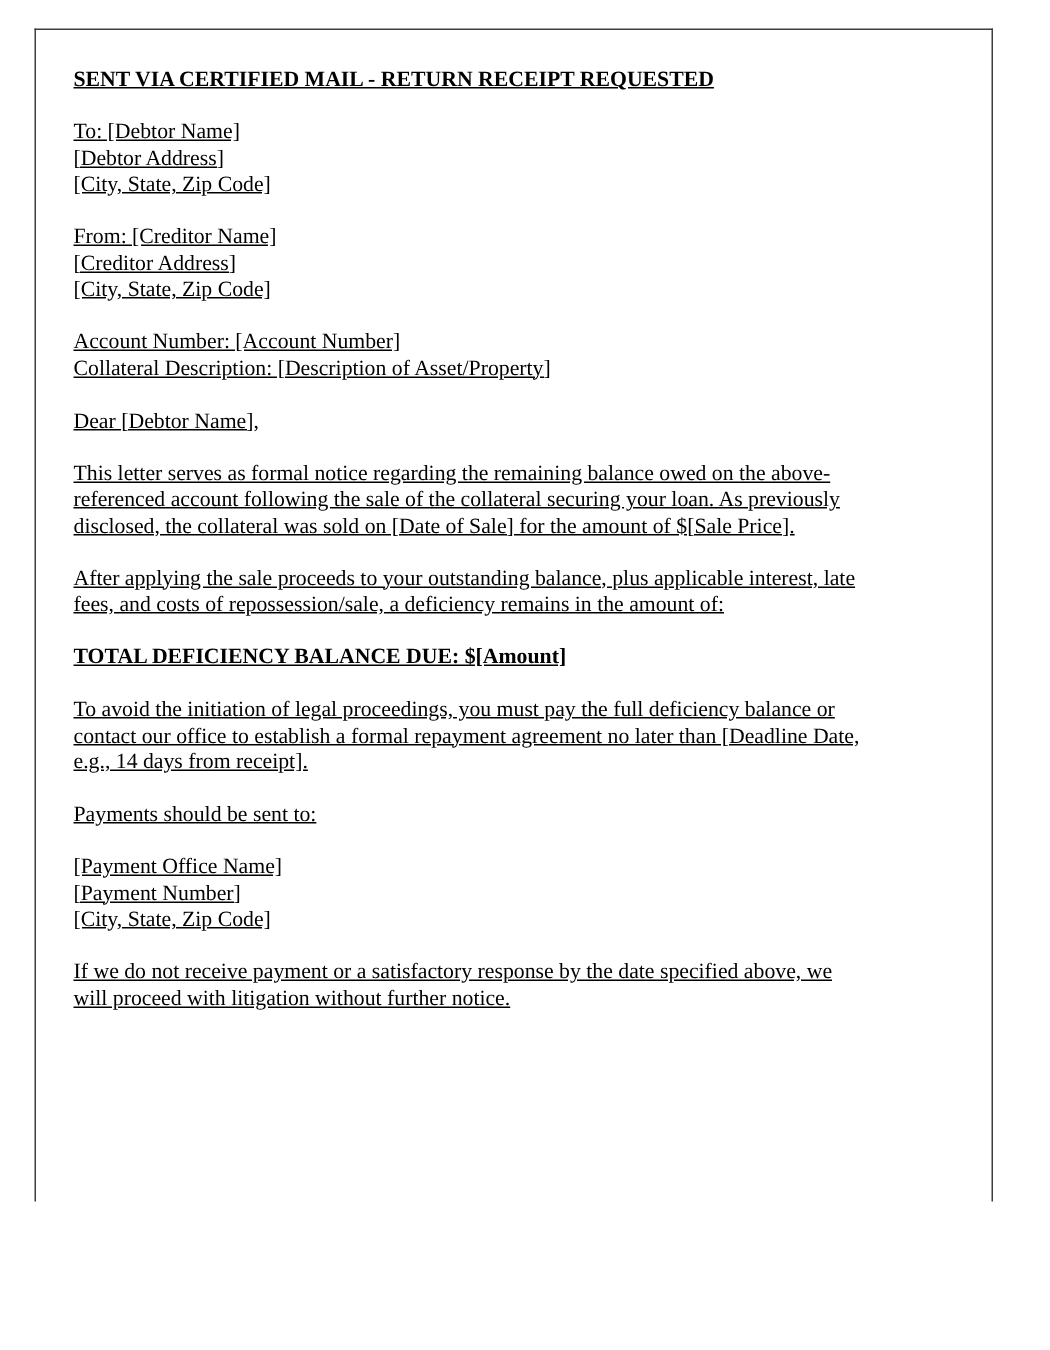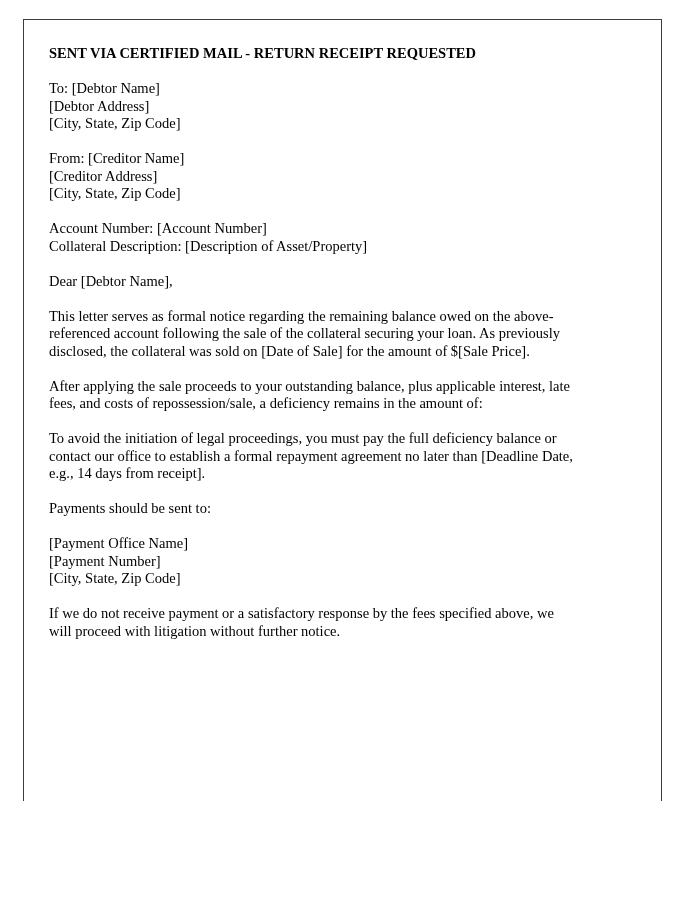--- a/index.html
+++ b/index.html
@@ -21,20 +21,21 @@
     left: 23px;
     top: 19px;
     width: 639px;
     height: 782px;
     box-sizing: border-box;
     border: 1px solid #3d3d3d;
     border-bottom: none;
     background: #ffffff;
     overflow: hidden;
     padding: 25px 26px 0 25px;
+    text-decoration: underline;
   }
   .block {
     margin: 0 0 17.5px 0;
     font-size: 14.5px;
     line-height: 17.5px;
     white-space: pre-line;
   }
   .bold {
     font-weight: bold;
   }
@@ -62,29 +63,30 @@
 
     <div class="block">Dear [Debtor Name],</div>
 
     <div class="block">This letter serves as formal notice regarding the remaining balance owed on the above-
 referenced account following the sale of the collateral securing your loan. As previously
 disclosed, the collateral was sold on [Date of Sale] for the amount of $[Sale Price].</div>
 
     <div class="block">After applying the sale proceeds to your outstanding balance, plus applicable interest, late
 fees, and costs of repossession/sale, a deficiency remains in the amount of:</div>
 
+    <div class="block bold">TOTAL DEFICIENCY BALANCE DUE: $[Amount]</div>
 
 
     <div class="block">To avoid the initiation of legal proceedings, you must pay the full deficiency balance or
 contact our office to establish a formal repayment agreement no later than [Deadline Date,
 e.g., 14 days from receipt].</div>
 
     <div class="block">Payments should be sent to:</div>
 
     <div class="block">[Payment Office Name]
 [Payment Number]
 [City, State, Zip Code]</div>
 
-    <div class="block">If we do not receive payment or a satisfactory response by the fees specified above, we
+    <div class="block">If we do not receive payment or a satisfactory response by the date specified above, we
 will proceed with litigation without further notice.</div>
 
   </div>
 </div>
 
 </body></html>

